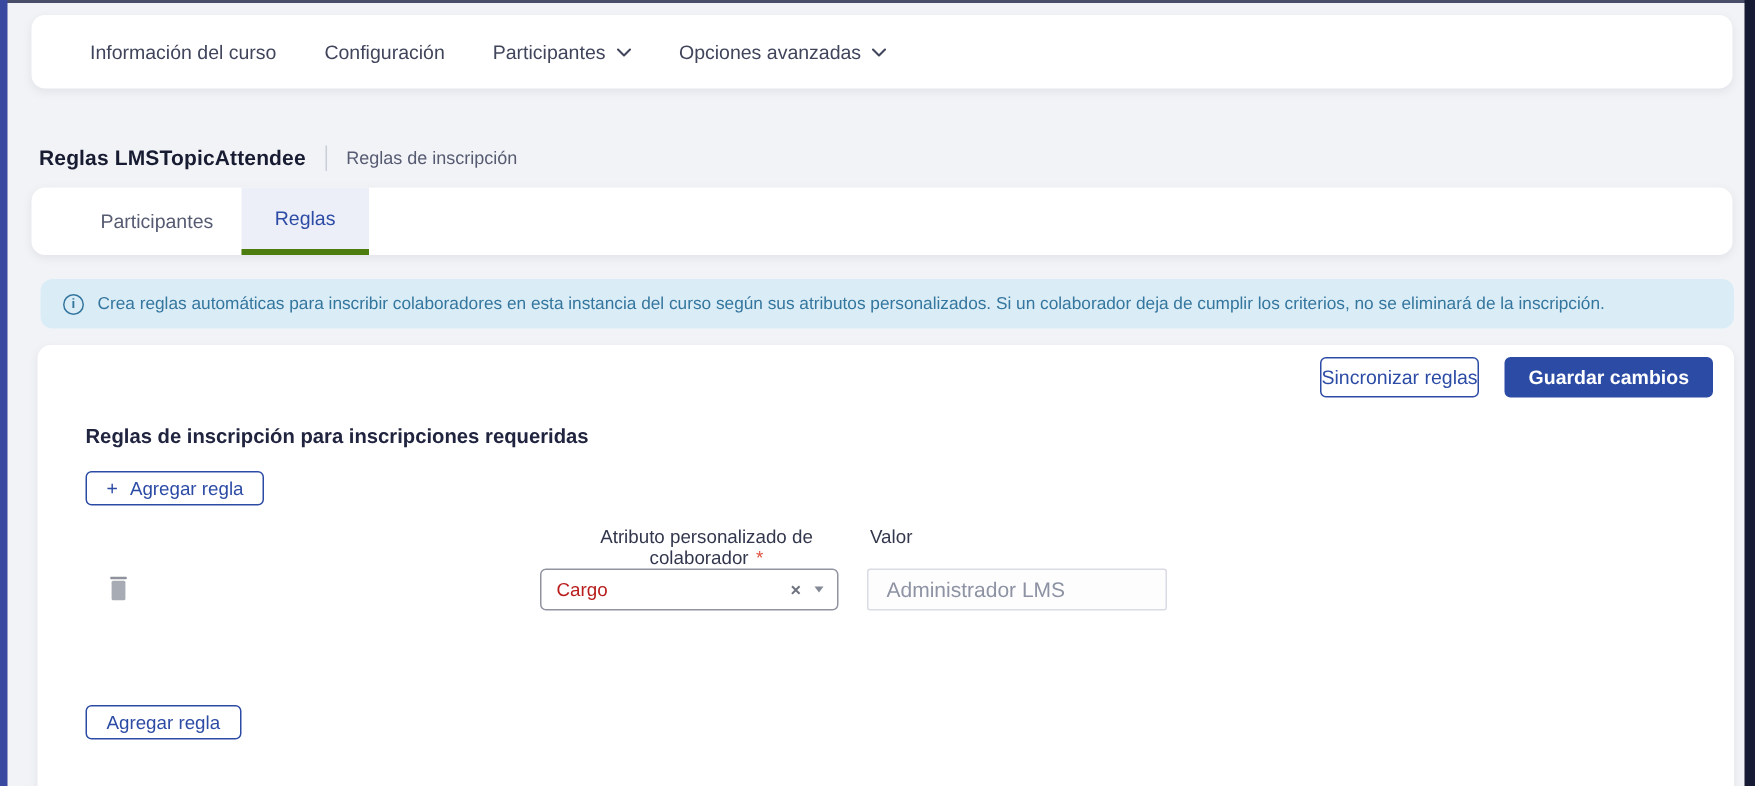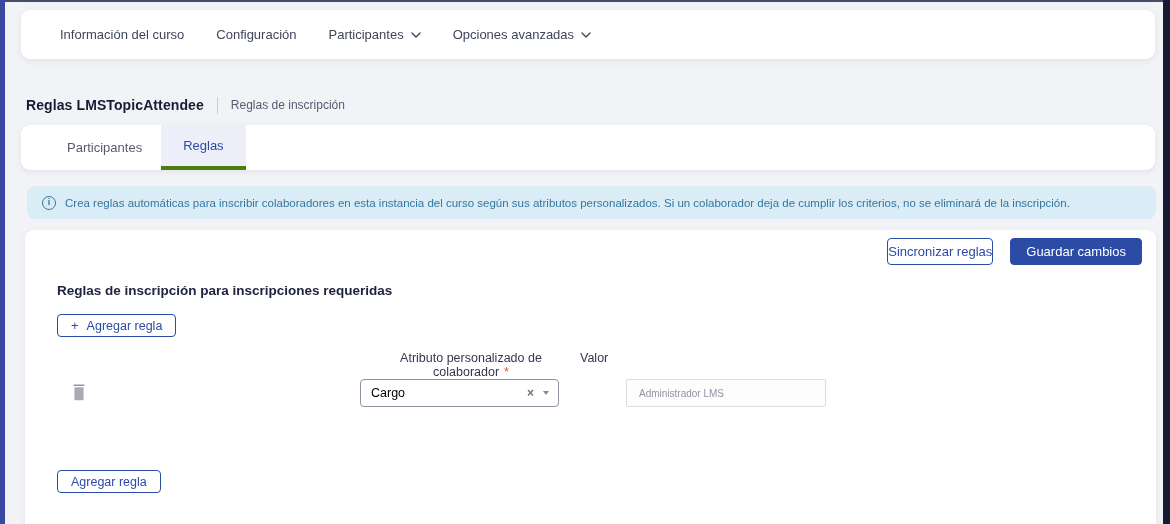--- a/index.html
+++ b/index.html
@@ -47,44 +47,44 @@
   .banner { position:absolute; left:27px; top:186px; width:1129px; height:33px; background:#daedf7; border-radius:8px; display:flex; align-items:center; padding-left:15px; gap:9px; }
   .info-icon { width:14px; height:14px; min-width:14px; border:1.3px solid #35769e; border-radius:50%; color:#35769e; font-size:9px; line-height:11px; text-align:center; font-weight:bold; }
   .banner-text { font-size:11.5px; color:#35769e; }
 
   
   .main-card { left:25px; top:230px; width:1131px; height:310px; border-radius:9px 9px 0 0; }
 
   .actions { position:absolute; top:8px; right:14px; display:flex; gap:17px; }
   .btn { font-family:"Liberation Sans",sans-serif; font-size:13px; border-radius:4px; cursor:pointer; white-space:nowrap; }
   .btn-outline { background:#ffffff; color:#2c4ba5; border:1px solid #2c4ba5; padding:5px 0; }
-  .btn-primary { background:#2c4ba5; color:#ffffff; border:1px solid #2c4ba5; padding:5px 15px; font-weight:normal; }
+  .btn-primary { background:#2c4ba5; color:#ffffff; border:1px solid #2c4ba5; padding:5px 15px; font-weight:bold; }
 
   .section-title { position:absolute; left:32px; font-size:13.5px; font-weight:bold; color:#20243f; }
   .title-required { top:53px; }
   .title-optional { top:207px; }
 
   .add-btn { position:absolute; left:32px; display:inline-flex; align-items:center; gap:8px; font-size:12.5px; padding:4px 13px; height:23px; }
   .add-required { top:84px; }
   .add-optional { top:240px; }
   .plus { font-size:13px; line-height:1; }
 
   .field-labels { position:absolute; top:121px; left:337px; display:flex; font-size:12.5px; color:#33374d;text-align:center; }
   .label-attr { width:218px; }
   .req-mark { color:#e0523e; margin-left:5px; }
 
   .rule-row { position:absolute; top:149px; left:0; width:100%; height:28px; }
   .trash-btn { position:absolute; left:47px; top:5px; width:14px; height:17px; cursor:pointer; border:none; background:none; padding:0; }
 
   .select-box { position:absolute; left:335px; top:0; width:199px; height:28px; background:#fff; border:1px solid #8f94a0; border-radius:4px; display:flex; align-items:center; padding:0 9px 0 10px; cursor:pointer; }
-  .select-value { flex:1; font-size:12.5px; color:#000000; }
+  .select-value { flex:1; font-size:12.5px; color:#b91c1c; }
   .clear-x { font-size:12px; color:#6f7380; font-weight:bold; margin-right:9px; cursor:pointer; }
   .select-caret { width:0; height:0; border-left:3.5px solid transparent; border-right:3.5px solid transparent; border-top:4.5px solid #848996; }
 
-  .value-input { position:absolute; left:553px; top:0; width:200px; height:28px; background:#fdfdfe; border:1px solid #d9dce4; border-radius:2px; padding:0 12px; font-size:10px; color:#8e93a4; font-family:"Liberation Sans",sans-serif;margin-left:48px; }
+  .value-input { position:absolute; left:553px; top:0; width:200px; height:28px; background:#fdfdfe; border:1px solid #d9dce4; border-radius:2px; padding:0 12px; font-size:14px; color:#8e93a4; font-family:"Liberation Sans",sans-serif; }
 </style>
 </head>
 <body>
 
 <div class="viewport">
   <div class="edge-top"></div>
   <div class="edge-left"></div>
   <div class="edge-right"></div>
 
   <div class="card nav-card">

